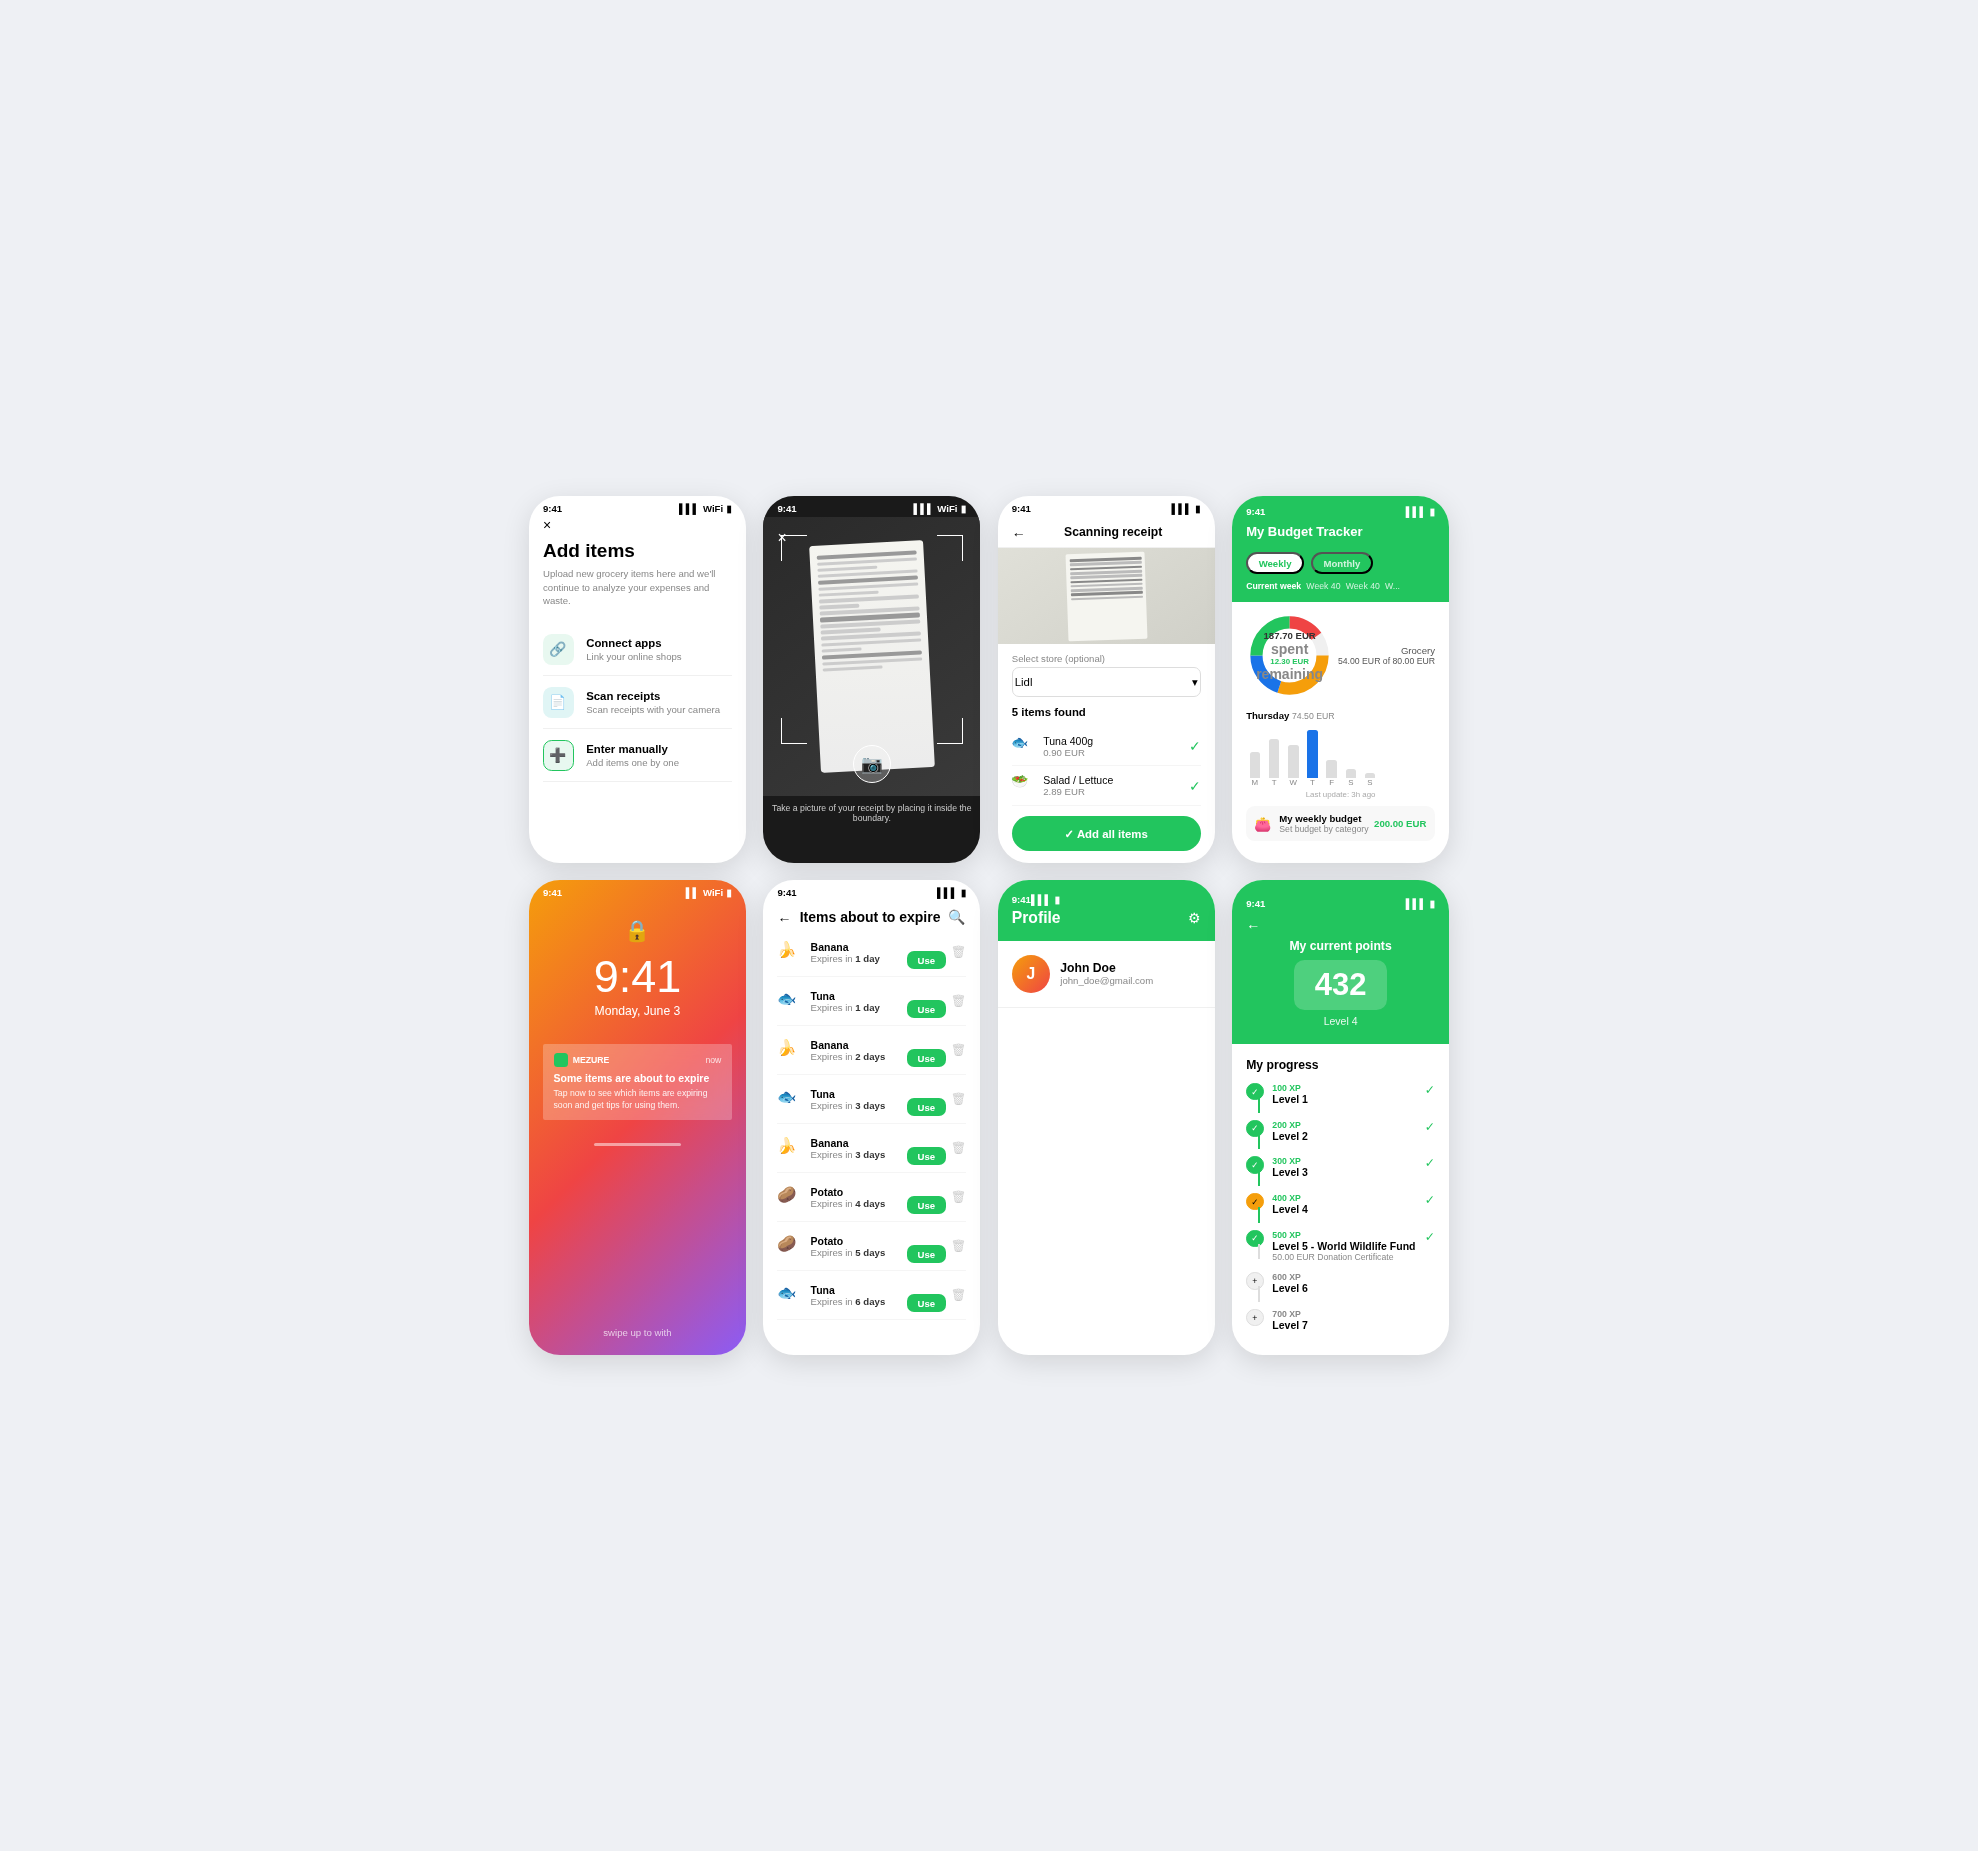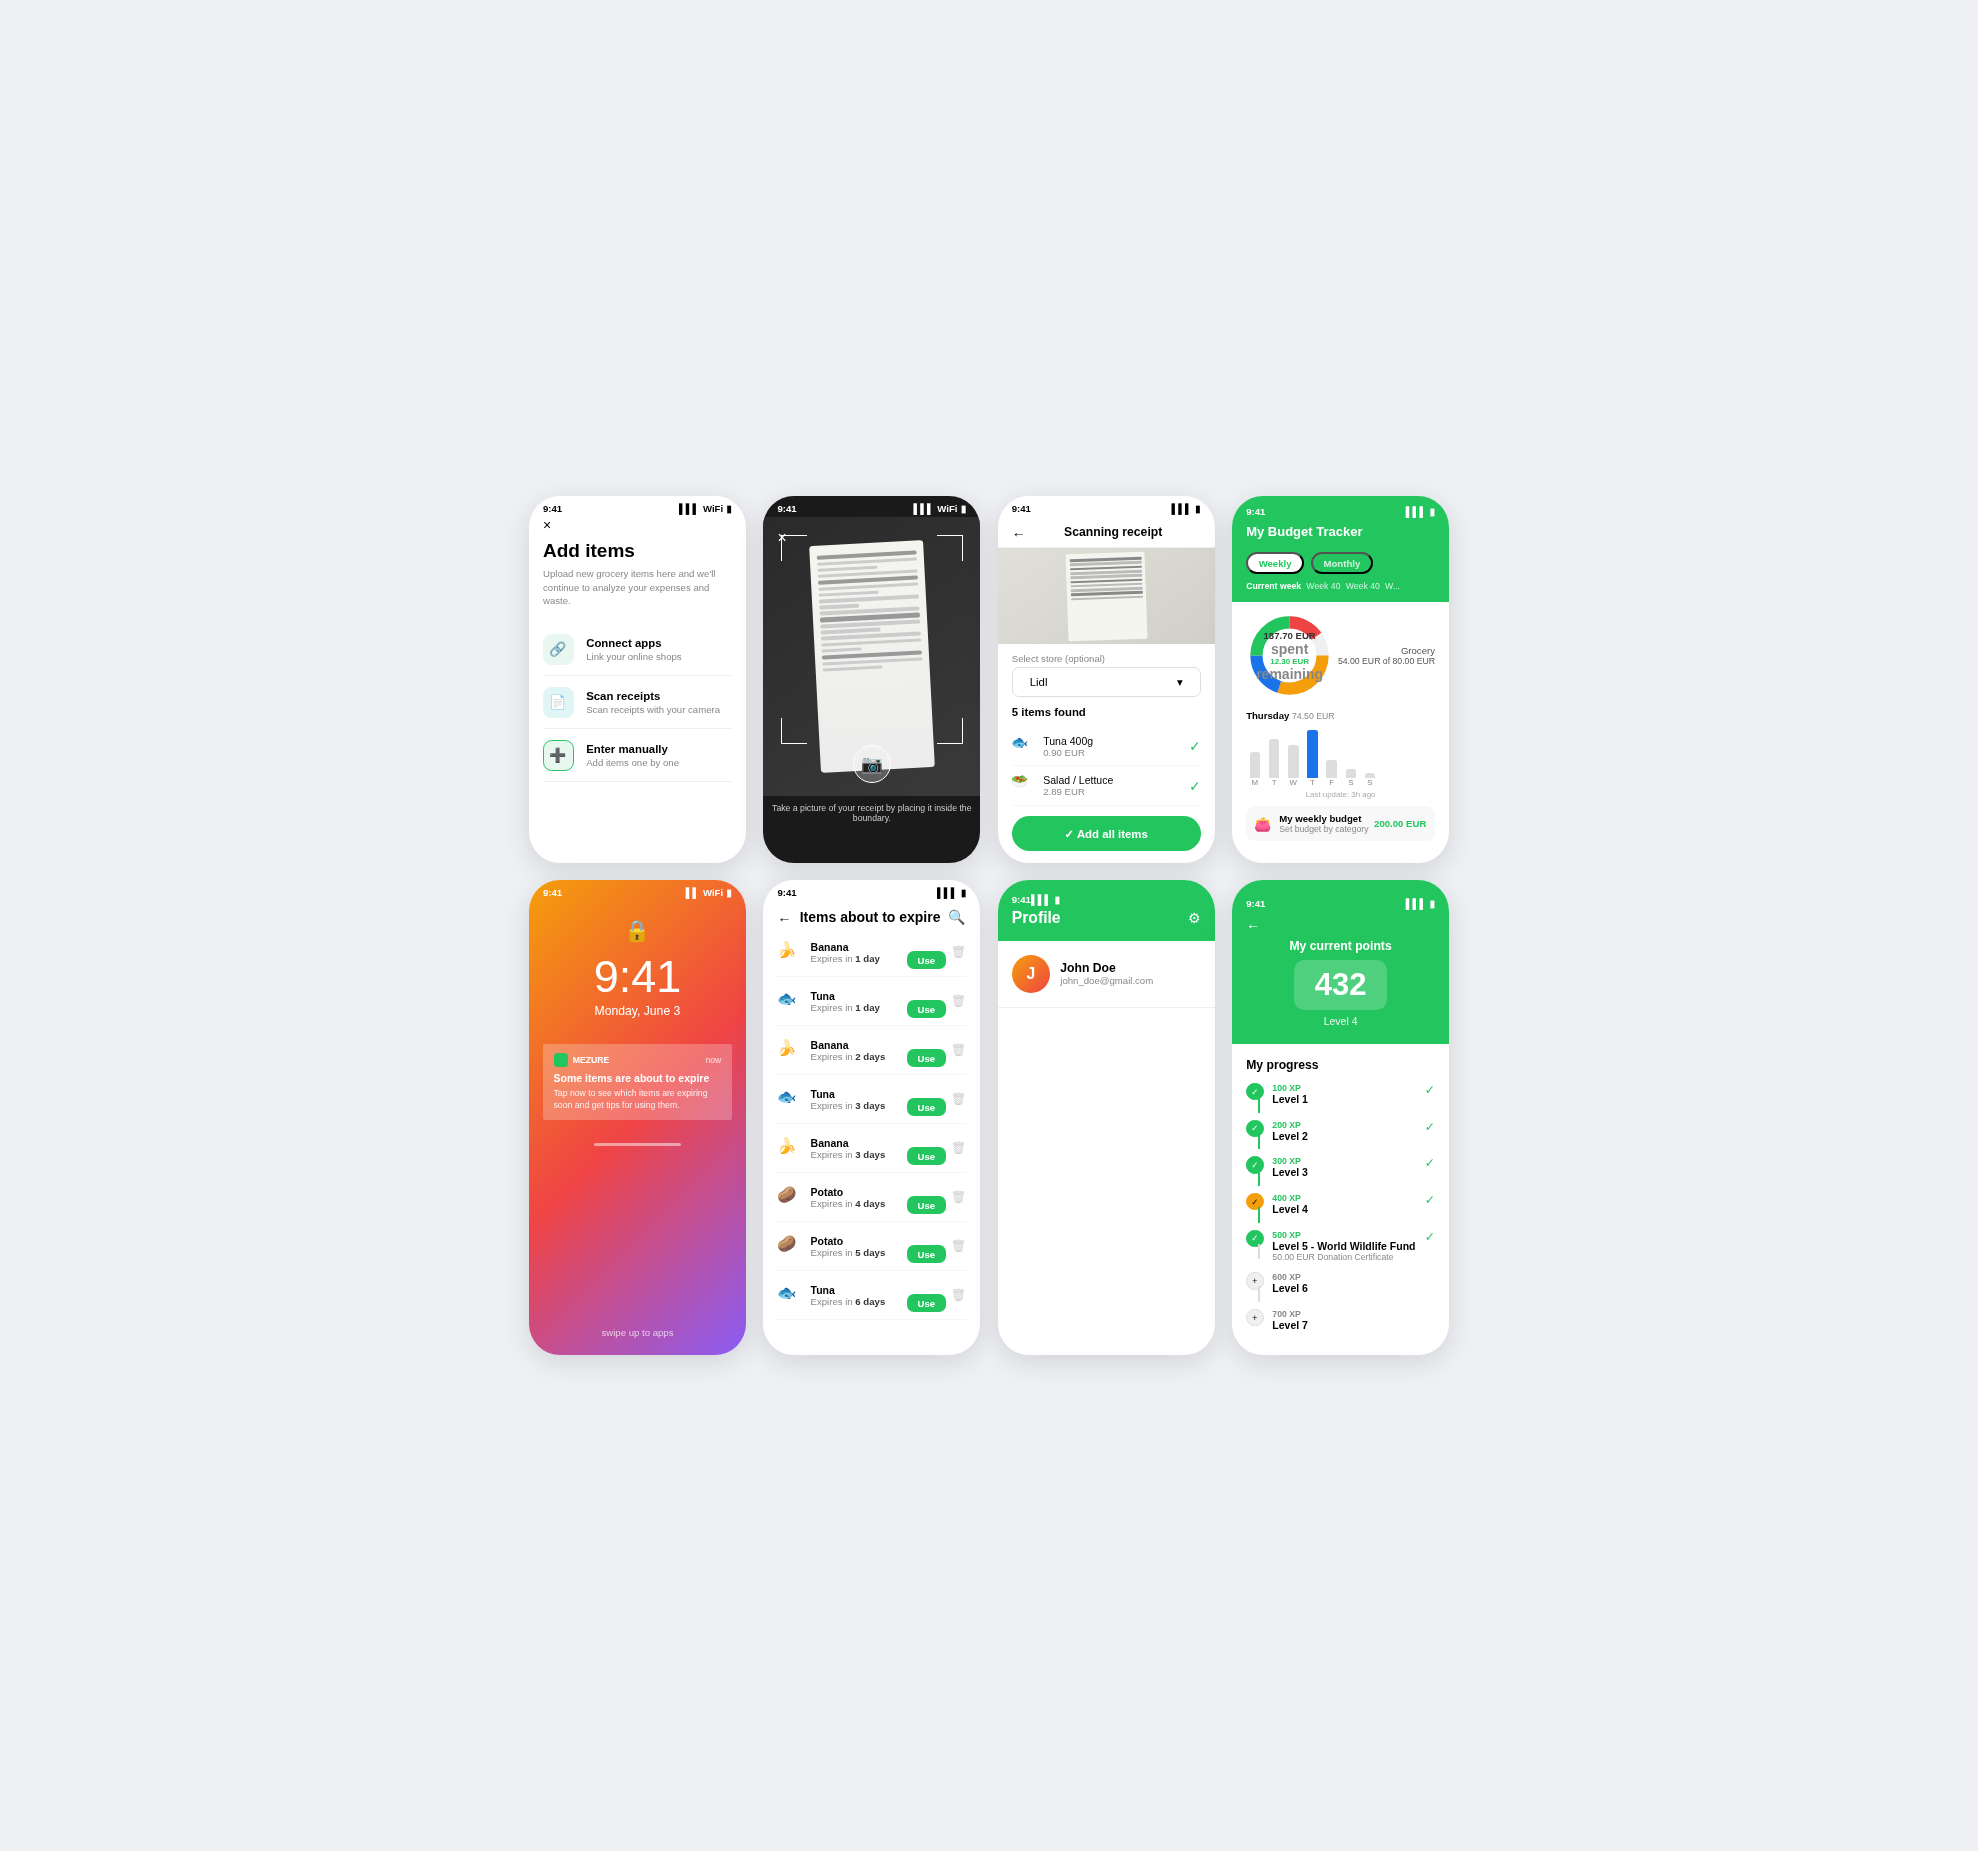--- a/index.html
+++ b/index.html
@@ -139,21 +139,21 @@
       transform: rotate(-2deg);
       padding: 3.5px;
     }
     .rm-line { height: 2.6px; background: #bbb; border-radius: 0.9px; margin: 1.7px 0; }
     .rm-line.b { background: #888; }
     .store-select { padding: 8.7px 14px; }
     .store-select label { font-size: 9.6px; color: #888; margin-bottom: 3.5px; display: block; }
     .store-dropdown {
       border: 0.9px solid #ddd;
       border-radius: 7px;
-      padding: 7px 17px;
+      padding: 7px 2px;
       display: flex; justify-content: space-between; align-items: center;
       font-size: 11.4px;
     }
     .items-found { padding: 0 14px; }
     .items-found h3 { font-size: 11.4px; font-weight: 600; margin-bottom: 8.7px; }
     .found-item {
       display: flex; align-items: center; justify-content: space-between;
       padding: 7px 0; border-bottom: 0.9px solid #f5f5f5;
     }
     .found-item-left { display: flex; align-items: center; gap: 7px; }
@@ -607,21 +607,21 @@
             <div class="notif-app">
               <div class="notif-app-icon"></div>
               <span>MEZURE</span>
             </div>
             <span class="notif-time">now</span>
           </div>
           <div class="notif-title">Some items are about to expire</div>
           <div class="notif-body">Tap now to see which items are expiring soon and get tips for using them.</div>
         </div>
       </div>
-      <div class="swipe-hint">swipe up to apps</div>
+      <div class="swipe-hint">swipe up to with</div>
       <div class="swipe-line"></div>
     </div>
 
     <div class="phone-frame">
       <div class="status-bar">
         <span>9:41</span>
         <div class="status-icons">
           <span>▌▌▌</span>
           <span>▮</span>
         </div>

